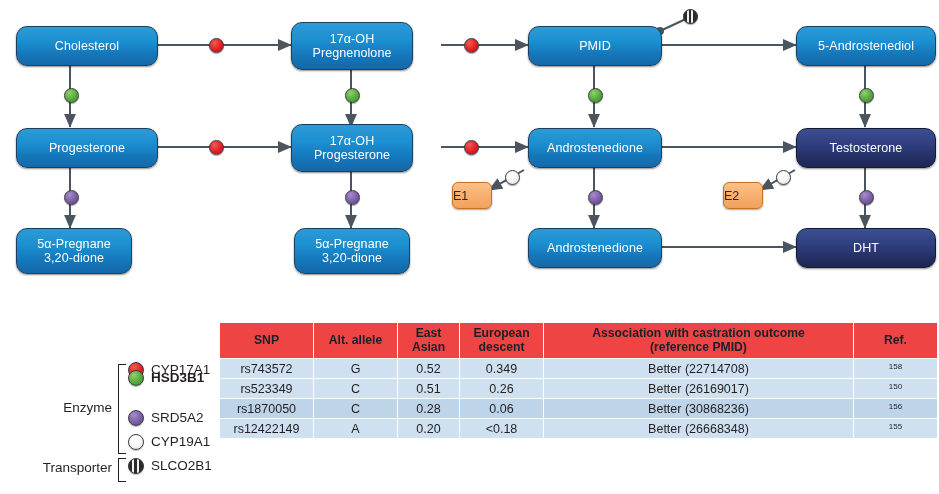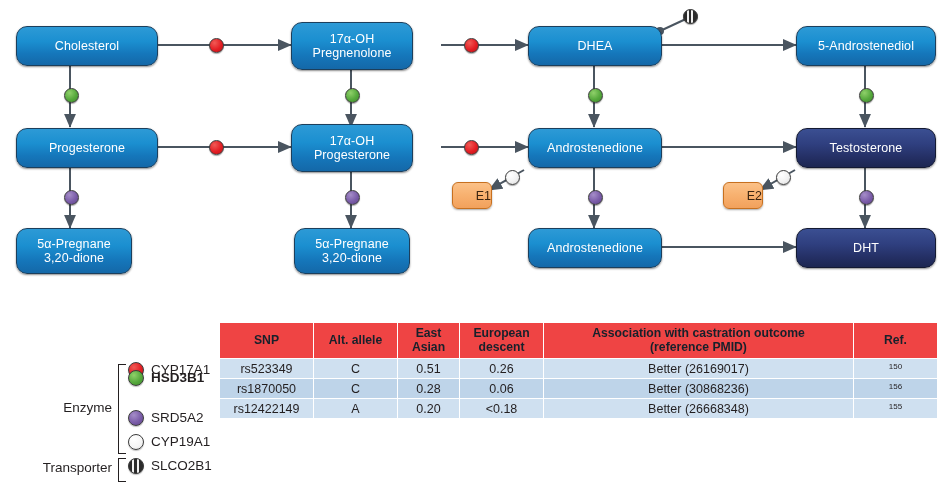--- a/index.html
+++ b/index.html
@@ -15,21 +15,21 @@
         font-size:12.5px;line-height:14px;letter-spacing:.1px;
         border:1px solid #1c3f5c;
         box-shadow:0 1px 2px rgba(0,0,0,.45);
         background:linear-gradient(180deg,#2d9ad6 0%,#1b8fd0 38%,#1577bb 70%,#1468a8 100%);
         z-index:3;}
   .node.dark{background:linear-gradient(180deg,#3b4f92 0%,#2f3f7f 40%,#242f64 75%,#1d2752 100%);
              border:1px solid #141a33;}
   .node span{display:block;padding:0 3px;}
 
   .ebox{position:absolute;border-radius:6px;display:flex;align-items:center;
-        justify-content:flex-end;color:#3a2410;font-size:12.5px;
+        justify-content:flex-start;color:#3a2410;font-size:12.5px;
         border:1px solid #c7701f;
         background:linear-gradient(180deg,#fbc188 0%,#f8b271 45%,#f2a15c 100%);
         box-shadow:0 1px 2px rgba(0,0,0,.35);z-index:3;}
 
   .dot{position:absolute;width:13px;height:13px;border-radius:50%;
        border:1px solid #3b3b3b;box-shadow:0 1px 1px rgba(0,0,0,.35);z-index:4;}
   .dot.red{background:radial-gradient(circle at 35% 30%,#f05a55 0%,#e31e24 55%,#bb1317 100%);}
   .dot.green{background:radial-gradient(circle at 35% 30%,#8fd06a 0%,#55a83c 55%,#3d8a2c 100%);}
   .dot.purple{background:radial-gradient(circle at 35% 30%,#a58dc8 0%,#7a5ca8 55%,#5f4489 100%);}
   .dot.white{background:radial-gradient(circle at 35% 30%,#ffffff 0%,#f2f2f2 55%,#d8d8d8 100%);}
@@ -112,21 +112,21 @@
   </svg>
 
   <div class="node" style="left:16px;top:26px;width:140px;height:38px;">
     <span>Cholesterol</span>
   </div>
   <div class="node" style="left:291px;top:22px;width:120px;height:46px;flex-direction:column;">
     <span>17α-OH</span>
     <span>Pregnenolone</span>
   </div>
   <div class="node" style="left:528px;top:26px;width:132px;height:38px;">
-    <span>DHEA</span>
+    <span>PMID</span>
   </div>
   <div class="node" style="left:796px;top:26px;width:138px;height:38px;">
     <span>5-Androstenediol</span>
   </div>
 
   <div class="node" style="left:16px;top:128px;width:140px;height:38px;">
     <span>Progesterone</span>
   </div>
   <div class="node" style="left:291px;top:124px;width:120px;height:46px;flex-direction:column;">
     <span>17α-OH</span>
@@ -241,20 +241,28 @@
       </th>
       <th>
         <div>Association with castration outcome</div>
         <div>(reference PMID)</div>
       </th>
       <th>Ref.</th>
     </tr>
   </thead>
   <tbody>
     <tr class="odd">
+      <td>rs743572</td>
+      <td>G</td>
+      <td>0.52</td>
+      <td>0.349</td>
+      <td>Better (22714708)</td>
+      <td class="refcell">158</td>
+    </tr>
+    <tr class="odd">
       <td>rs523349</td>
       <td>C</td>
       <td>0.51</td>
       <td>0.26</td>
       <td>Better (26169017)</td>
       <td class="refcell">150</td>
     </tr>
     <tr class="even">
       <td>rs1870050</td>
       <td>C</td>

